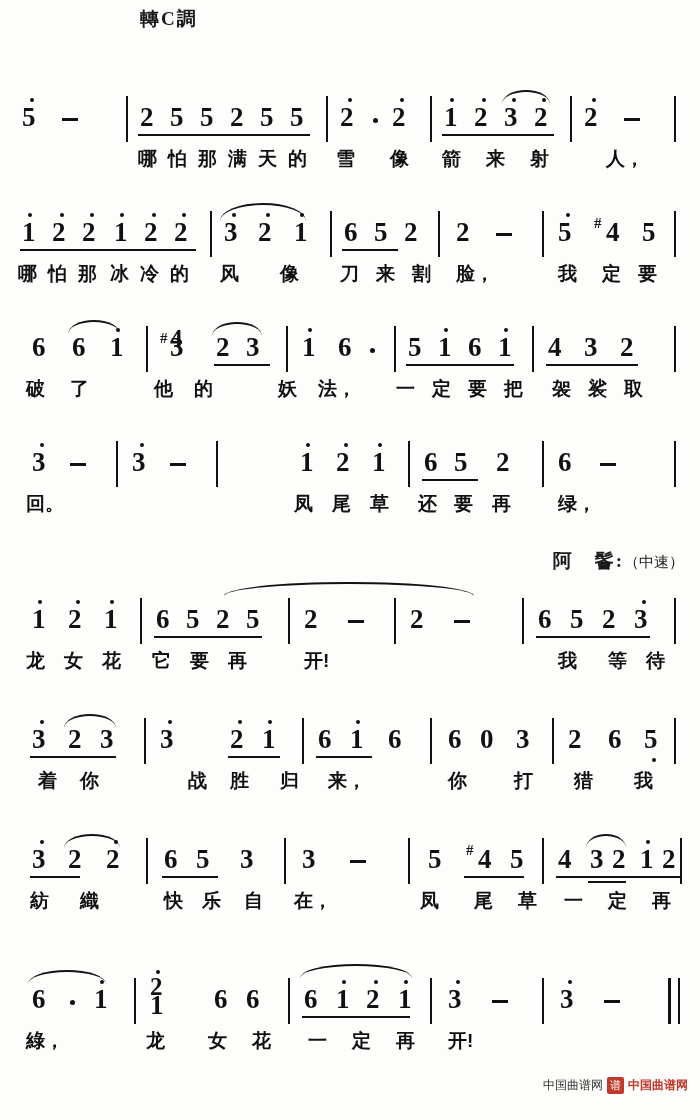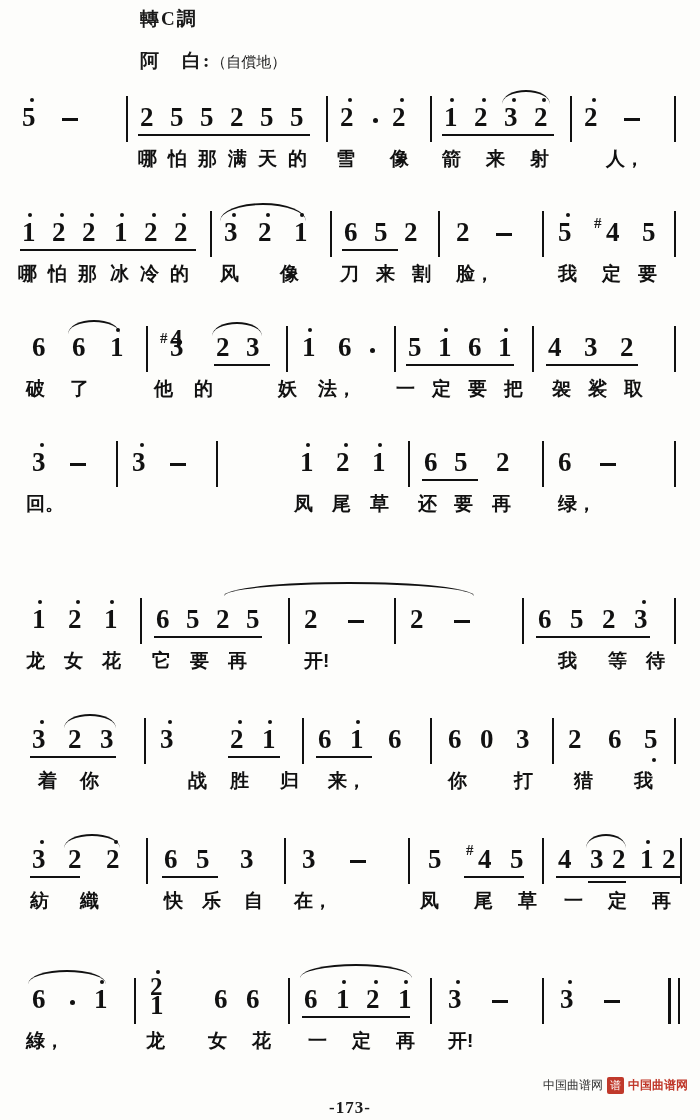--- a/index.html
+++ b/index.html
@@ -198,24 +198,24 @@
     letter-spacing: 1px;
   }
 </style>
 </head>
 <body>
 
 <div class="page">
 
   <div class="hdr hdr-key">轉C調</div>
 
-  <div class="hdr hdr-speaker">
-    <span>阿　白:</span><span class="small">（自償地）</span>
-  </div>
-
+
+  <div class="hdr-speaker2">
+    <span>阿　鬠:</span><span class="small">（中速）</span>
+  </div>
 
   <div class="system" style="top:90px;">
     <div class="notes">
 
       <span class="n" style="left:4px;">5</span>
       <span class="dot-up" style="left:12px; top:8px;"></span>
       <span class="dash" style="left:44px;"></span>
       <span class="bar" style="left:108px;"></span>
 
       <span class="n" style="left:122px;">2</span>
@@ -628,15 +628,14 @@
       <span class="ly" style="left:430px;">开!</span>
     </div>
   </div>
 
   <div class="footer-note">
     <span>中国曲谱网</span>
     <span class="footer-badge">谱</span>
     <span class="footer-site">中国曲谱网</span>
   </div>
 
-  <div class="page-number">-173-</div>
 
 </div>
 
 </body></html>

